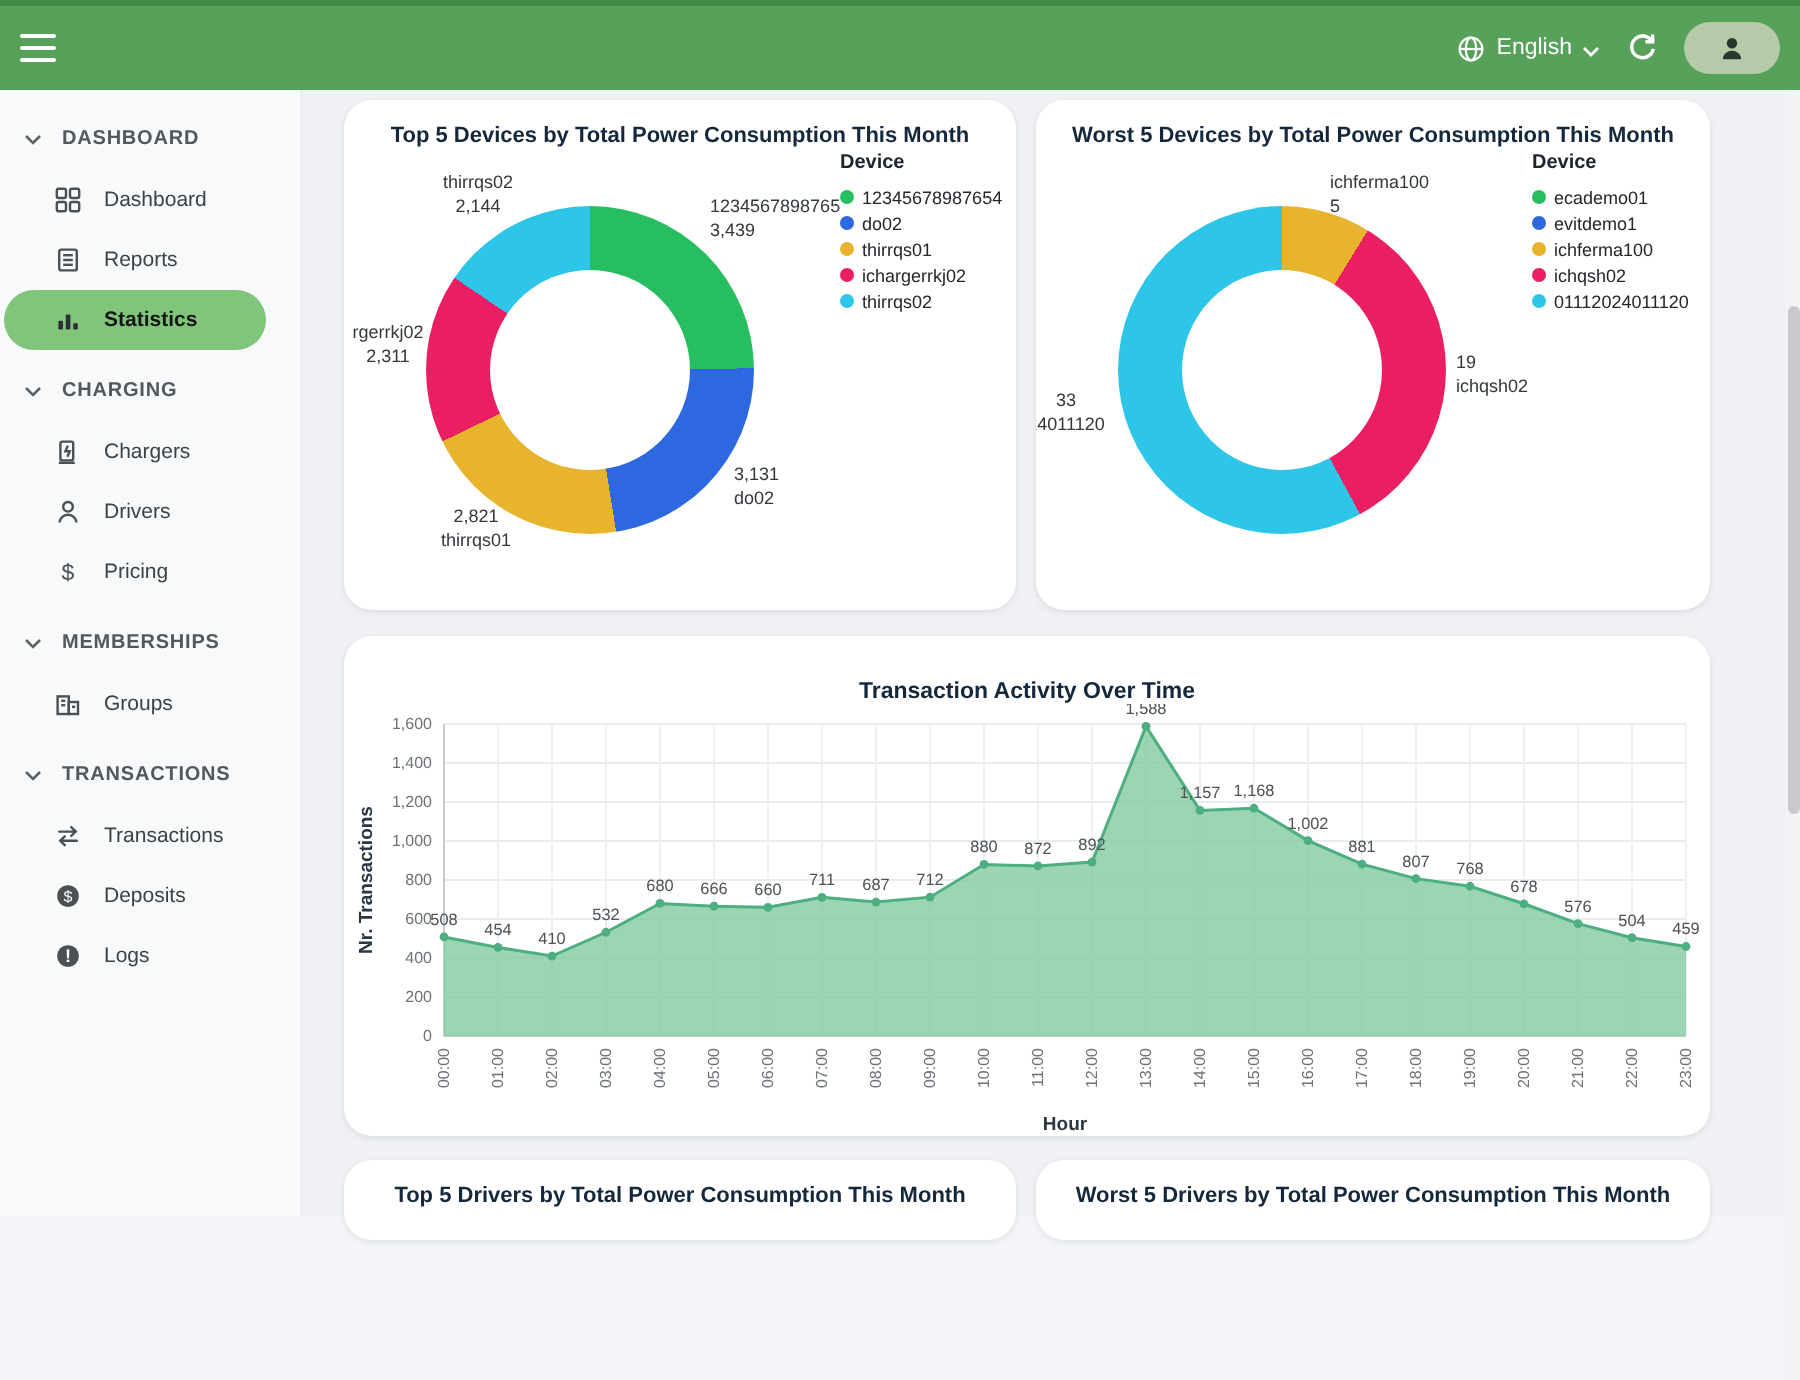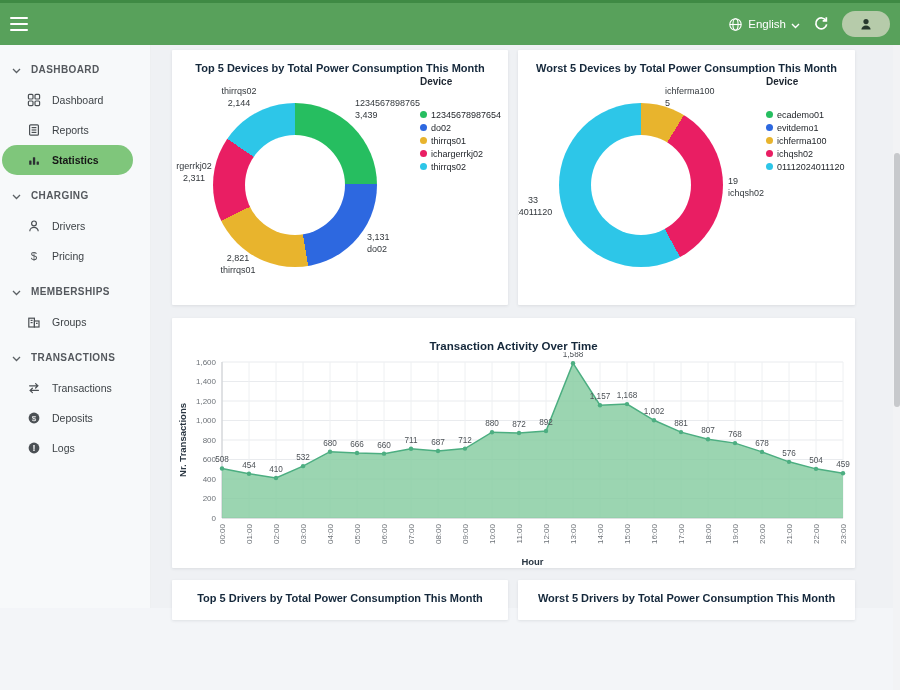--- a/index.html
+++ b/index.html
@@ -32,40 +32,40 @@
   .sec-hdr{display:flex;align-items:center;gap:10px;padding:11px 12px 7px;cursor:pointer}
   .sec-hdr .lbl{font-size:10px;font-weight:bold;color:#54585d;letter-spacing:.4px}
   .nav-item{display:flex;align-items:center;gap:11px;height:30px;margin:0 17px 0 2px;
             padding-left:24px;border-radius:15px;cursor:pointer}
   .nav-item .lbl{font-size:10.5px;color:#3d4246}
   .nav-item.active{background:#7fc67b}
   .nav-item.active .lbl{color:#161616;font-weight:bold}
   .icon14{width:15px;height:15px;flex:0 0 15px;display:flex;align-items:center;justify-content:center}
 
   
-  .card{position:absolute;background:#fff;border-radius:1px;box-shadow:0 1px 3px rgba(40,50,60,.10);overflow:hidden}
+  .card{position:absolute;background:#fff;border-radius:14px;box-shadow:0 1px 3px rgba(40,50,60,.10);overflow:hidden}
   #card-top-devices{left:172px;top:50px;width:336px;height:255px}
   #card-worst-devices{left:518px;top:50px;width:337px;height:255px}
   #card-activity{left:172px;top:318px;width:683px;height:250px}
   #card-top-drivers{left:172px;top:580px;width:336px;height:40px}
   #card-worst-drivers{left:518px;top:580px;width:337px;height:40px}
   .card-title{text-align:center;font-size:11px;font-weight:bold;color:#15283b;padding-top:12px}
   #card-activity .card-title{padding-top:22px;font-size:11.5px}
   .bottom-title{}
 
   
   .donut{position:absolute;left:41px;top:53px;width:164px;height:164px;border-radius:50%}
   .donut::after{content:"";position:absolute;inset:32px;background:#fff;border-radius:50%}
   .callout{position:absolute;font-size:9px;line-height:11.5px;color:#33383d;white-space:nowrap}
   .callout.center{text-align:center}
   .callout span{display:block}
 
   
   .legend{position:absolute;left:248px;top:26px}
-  .legend-title{font-size:10px;font-weight:bold;color:#1c2530;margin-bottom:21px}
+  .legend-title{font-size:10px;font-weight:bold;color:#1c2530;margin-bottom:5px}
   .legend-item{display:flex;align-items:center;gap:4px;height:13px;cursor:pointer}
   .dot{width:7px;height:7px;border-radius:50%;flex:0 0 7px}
   .legend-item .lbl{font-size:9px;color:#23272c}
 
   
   .tick{font-family:"Liberation Sans",sans-serif;font-size:8px;fill:#6d7278}
   .axis-label{font-family:"Liberation Sans",sans-serif;font-size:9.5px;font-weight:bold;fill:#2a3642}
   .pt-label{font-family:"Liberation Sans",sans-serif;font-size:8.2px;fill:#4d5257}
 </style>
 </head>
@@ -157,20 +157,30 @@
     <span class="lbl">Statistics</span>
   </div>
 
   <div class="sec-hdr">
     <span>
       <svg width="9" height="6" viewBox="0 0 9 6" fill="none" stroke="#5c6165" stroke-width="1.3">
           <path d="M1 1 L4.5 4.5 L8 1"></path>
         </svg>
     </span>
     <span class="lbl">CHARGING</span>
+  </div>
+  <div class="nav-item">
+    <span class="icon14">
+      <svg width="14" height="14" viewBox="0 0 14 14" fill="none" stroke="#4b5054" stroke-width="1.2">
+        <rect x="3.2" y="1.8" width="6.4" height="9.4" rx="1"></rect>
+        <polyline points="6.9,3.8 5.7,6.6 7.9,6.6 6.7,9.4"></polyline>
+        <line x1="2.4" y1="12.4" x2="10.4" y2="12.4"></line>
+      </svg>
+    </span>
+    <span class="lbl">Chargers</span>
   </div>
   <div class="nav-item">
     <span class="icon14">
       <svg width="14" height="14" viewBox="0 0 14 14" fill="none" stroke="#4b5054" stroke-width="1.2">
         <circle cx="7" cy="4.4" r="2.4"></circle>
           <path d="M2.8 12.2 a4.2 3.8 0 0 1 8.4 0"></path>
       </svg>
     </span>
     <span class="lbl">Drivers</span>
   </div>

